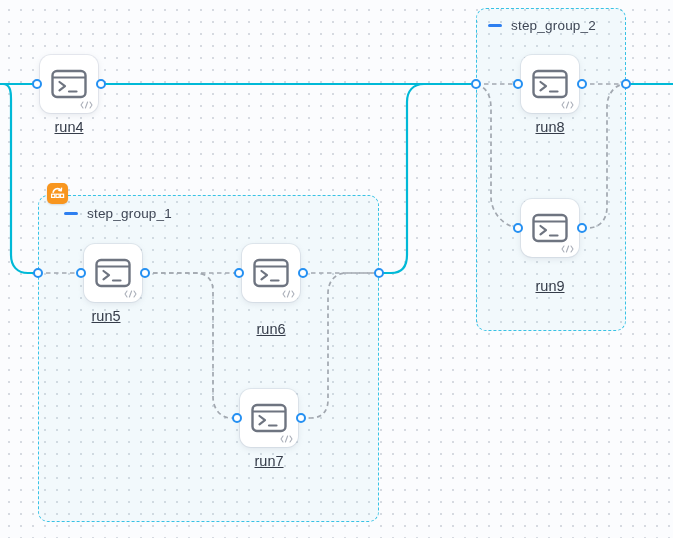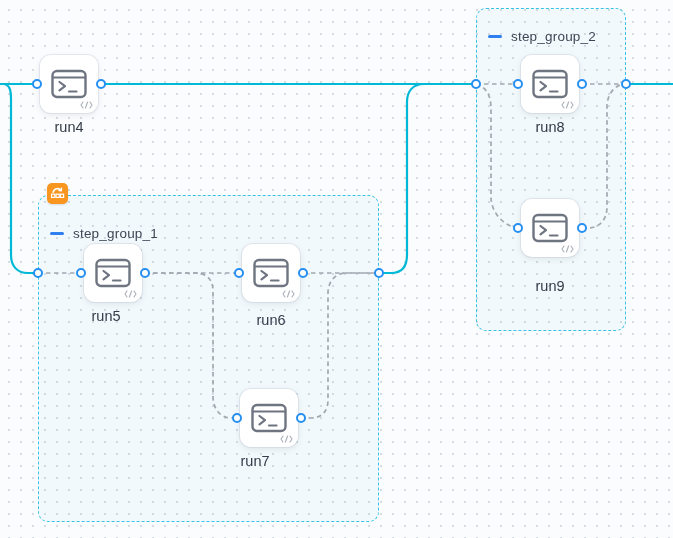--- a/index.html
+++ b/index.html
@@ -26,52 +26,52 @@
     position:absolute;width:21px;height:21px;border-radius:5px;background:#f8961f;
     display:flex;align-items:center;justify-content:center;box-shadow:0 1px 2px rgba(0,0,0,.12);
   }
   .node-card{
     position:absolute;width:58px;height:58px;background:#ffffff;border-radius:11px;
     box-shadow:0 0 0 1px rgba(165,175,190,0.22),0 2px 6px rgba(140,150,165,0.20);
     display:flex;align-items:center;justify-content:center;cursor:pointer;
   }
   .code-glyph{position:absolute;right:5px;bottom:4px;line-height:0;}
   .node-label{
-    position:absolute;width:82px;text-align:center;font-size:14.5px;color:#353c49;
+    position:absolute;width:82px;text-align:center;font-size:14.5px;color:#353c49;text-decoration:underline;
   }
   .handle{
     position:absolute;width:10px;height:10px;box-sizing:border-box;border-radius:50%;
     background:#fff;border:2px solid #2590f2;transform:translate(-50%,-50%);cursor:crosshair;
   }
 </style>
 </head>
 <body>
 
 <div class="canvas">
 
   <div class="group" style="left:38px;top:195px;width:341px;height:327px;">
-    <div class="group-header" style="left:11px;top:10px;margin-top:20px;">
+    <div class="group-header" style="left:25px;top:10px;">
       <span class="collapse-btn">
           <i></i>
         </span>
       <span class="group-label">step_group_1</span>
     </div>
   </div>
   <div class="badge" style="left:47px;top:183px;">
     <svg width="15" height="15" viewBox="0 0 15 15">
       <path d="M3.2 6.2 A 4.4 4.4 0 0 1 11 4.4" fill="none" stroke="#fff" stroke-width="1.6" stroke-linecap="round"></path>
       <path d="M11.6 1.6 L11.3 4.7 L8.3 4.2" fill="none" stroke="#fff" stroke-width="1.4" stroke-linejoin="round"></path>
       <rect x="1.6" y="8.2" width="3.2" height="3.2" fill="none" stroke="#fff" stroke-width="1.2"></rect>
       <rect x="6.0" y="8.2" width="3.2" height="3.2" fill="none" stroke="#fff" stroke-width="1.2"></rect>
       <rect x="10.4" y="8.2" width="3.2" height="3.2" fill="none" stroke="#fff" stroke-width="1.2"></rect>
     </svg>
   </div>
 
   <div class="group" style="left:476px;top:8px;width:150px;height:323px;">
-    <div class="group-header" style="left:11px;top:20px;">
+    <div class="group-header" style="left:11px;top:9px;">
       <span class="collapse-btn">
           <i></i>
         </span>
       <span class="group-label">step_group_2</span>
     </div>
   </div>
 
   <svg class="edge-layer" width="673" height="538" viewBox="0 0 673 538">
 
     <path class="edge-solid" d="M 0 84 H 37"></path>
@@ -127,36 +127,36 @@
       <line x1="2.5" y1="9.5" x2="35.5" y2="9.5" stroke="#6e7480" stroke-width="2"></line>
       <path d="M9.5 14 L15 18.2 L9.5 22.4" fill="none" stroke="#6e7480" stroke-width="2.2" stroke-linecap="round" stroke-linejoin="round"></path>
       <line x1="19" y1="23.5" x2="26.5" y2="23.5" stroke="#6e7480" stroke-width="2.2" stroke-linecap="round"></line>
     </svg>
     <span class="code-glyph">
       <svg width="13" height="8" viewBox="0 0 13 8">
           <path d="M3 1 L1 4 L3 7 M10 1 L12 4 L10 7 M7.6 1 L5.4 7" fill="none" stroke="#a9aeb8" stroke-width="1.1" stroke-linecap="round" stroke-linejoin="round"></path>
         </svg>
     </span>
   </div>
-  <div class="node-label" style="left:230px;top:312px;">run6</div>
+  <div class="node-label" style="left:230px;top:321px;">run6</div>
 
   <div class="node-card" style="left:240px;top:389px;">
     <svg width="38" height="32" viewBox="0 0 38 32">
       <rect x="2.5" y="3" width="33" height="26" rx="4.5" fill="none" stroke="#6e7480" stroke-width="2.4"></rect>
       <line x1="2.5" y1="9.5" x2="35.5" y2="9.5" stroke="#6e7480" stroke-width="2"></line>
       <path d="M9.5 14 L15 18.2 L9.5 22.4" fill="none" stroke="#6e7480" stroke-width="2.2" stroke-linecap="round" stroke-linejoin="round"></path>
       <line x1="19" y1="23.5" x2="26.5" y2="23.5" stroke="#6e7480" stroke-width="2.2" stroke-linecap="round"></line>
     </svg>
     <span class="code-glyph">
       <svg width="13" height="8" viewBox="0 0 13 8">
           <path d="M3 1 L1 4 L3 7 M10 1 L12 4 L10 7 M7.6 1 L5.4 7" fill="none" stroke="#a9aeb8" stroke-width="1.1" stroke-linecap="round" stroke-linejoin="round"></path>
         </svg>
     </span>
   </div>
-  <div class="node-label" style="left:214px;top:453px;">run7</div>
+  <div class="node-label" style="left:228px;top:453px;">run7</div>
 
   <div class="node-card" style="left:521px;top:55px;">
     <svg width="38" height="32" viewBox="0 0 38 32">
       <rect x="2.5" y="3" width="33" height="26" rx="4.5" fill="none" stroke="#6e7480" stroke-width="2.4"></rect>
       <line x1="2.5" y1="9.5" x2="35.5" y2="9.5" stroke="#6e7480" stroke-width="2"></line>
       <path d="M9.5 14 L15 18.2 L9.5 22.4" fill="none" stroke="#6e7480" stroke-width="2.2" stroke-linecap="round" stroke-linejoin="round"></path>
       <line x1="19" y1="23.5" x2="26.5" y2="23.5" stroke="#6e7480" stroke-width="2.2" stroke-linecap="round"></line>
     </svg>
     <span class="code-glyph">
       <svg width="13" height="8" viewBox="0 0 13 8">

